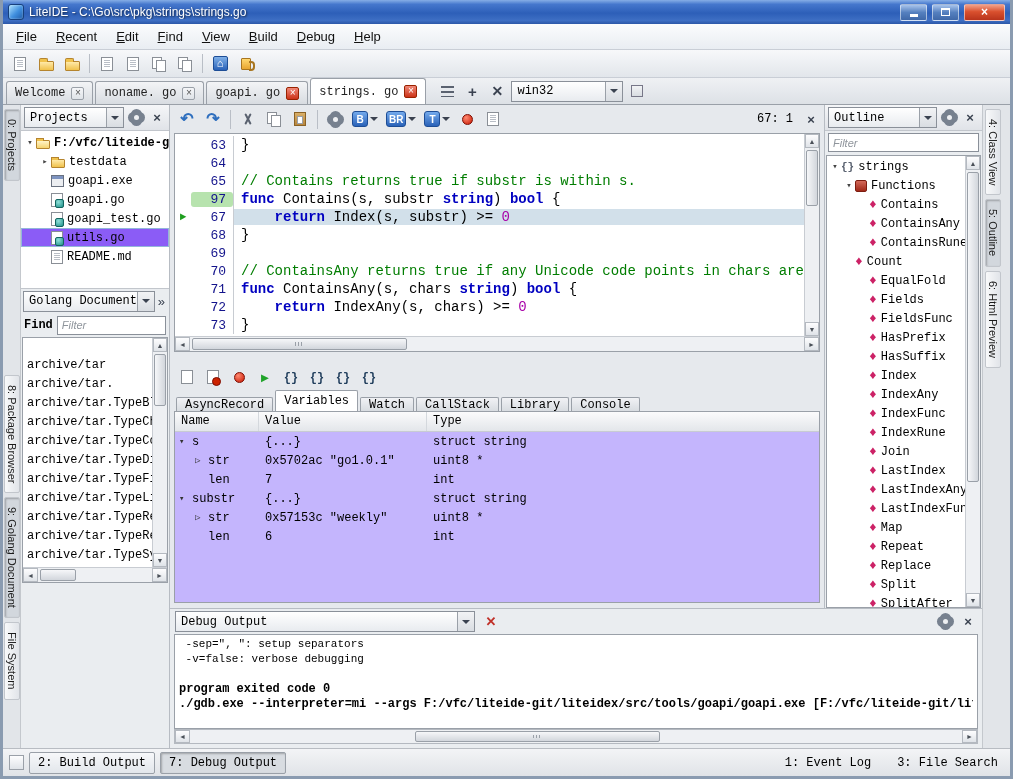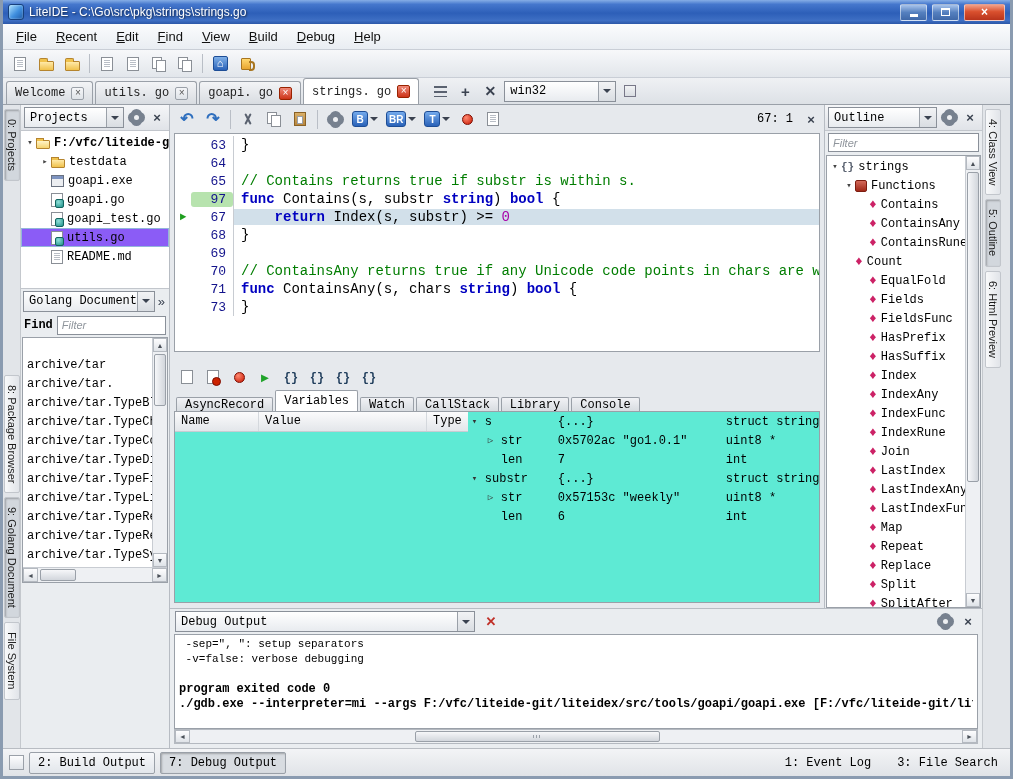--- a/index.html
+++ b/index.html
@@ -160,21 +160,21 @@
   .center { flex:1; min-width:0; display:flex; flex-direction:column; }
 
   .editor-toolbar { height:28px; flex:none; display:flex; align-items:center; gap:2px; padding:0 5px; }
   .bb { height:22px; display:flex; align-items:center; gap:2px; padding:0 3px; border-radius:2px; }
   .bicon { min-width:16px; height:16px; padding:0 2px; border-radius:3px; background:linear-gradient(#74aaec,#2a62b8);
     border:1px solid #1d4d96; color:#fff; font-size:10px; font-weight:bold; display:flex; align-items:center; justify-content:center; }
   .cursor-pos { font-family:"Liberation Mono", monospace; font-size:12px; margin:0 8px 0 4px; }
   .mini-close { width:16px; height:16px; text-align:center; font-size:13px; font-weight:bold; color:#3a4250; line-height:15px; }
 
   .editor-wrap { height:219px; flex:none; margin:0 4px; border:1px solid #9aa0a8; background:#fff;
-    display:flex; flex-direction:row; overflow:hidden; }
+    display:flex; flex-direction:column; overflow:hidden; }
   .editor-row { flex:1; min-height:0; display:flex; }
   .code-area { flex:1; min-width:0; overflow:hidden; padding-top:2px; }
   .code-row { height:18px; display:flex; align-items:center; font-family:"Liberation Mono", monospace; font-size:14px; white-space:pre; }
   .line-mark { width:16px; flex:none; text-align:center; color:#1e9e1e; font-size:11px; }
   .line-num { width:42px; flex:none; text-align:right; padding-right:7px; color:#14148c; font-size:13px; }
   .line-num.marked { background:#b7e3ae; border-radius:3px; }
   .gutter-sep { width:1px; align-self:stretch; background:#c8ccd2; flex:none; }
   .code-text { flex:1; min-width:0; overflow:hidden; padding-left:7px; }
   .code-row.current .code-text { background:#d2e0ea; }
   .tok-p { color:#000; } .tok-k { color:#0000c0; font-weight:bold; } .tok-c { color:#007d00; } .tok-n { color:#a800a8; }
@@ -188,22 +188,22 @@
     { content:"{}"; font-family:"Liberation Mono", monospace; font-weight:bold; font-size:12px; color:#23405e; }
   .dic-debug-record { position:relative; }
   .dic-debug-record::after { content:""; position:absolute; right:-3px; bottom:-3px; width:7px; height:7px; border-radius:50%; background:#cc2200; border:1px solid #7d0c00; }
 
   .dtabs { height:21px; flex:none; display:flex; align-items:flex-end; padding:0 6px; }
   .dtab { height:14px; display:flex; align-items:center; padding:0 8px; margin-right:2px;
     border:1px solid #9aa0a8; border-bottom:none; border-radius:2px 2px 0 0;
     background:linear-gradient(#f1f2f5,#d8dce1); font-family:"Liberation Mono", monospace; font-size:12px; }
   .dtab.active { background:#fff; height:21px; }
 
-  .vars-box { flex:1; min-height:0; margin:0 4px 5px 4px; border:1px solid #9aa0a8; background:#5eead4;
-    display:flex; flex-direction:row; overflow:hidden; }
+  .vars-box { flex:1; min-height:0; margin:0 4px 5px 4px; border:1px solid #9aa0a8; background:#c4b5fd;
+    display:flex; flex-direction:column; overflow:hidden; }
   .vars-header { height:20px; flex:none; display:flex; background:linear-gradient(#fbfbfc,#e3e6ea);
     border-bottom:1px solid #c8ccd2; font-family:"Liberation Mono", monospace; font-size:12px; }
   .vcol { padding:2px 6px; border-right:1px solid #d4d8dd; white-space:nowrap; overflow:hidden; }
   .vcol:nth-child(1) { width:84px; } .vcol:nth-child(2) { width:168px; } .vcol:nth-child(3) { flex:1; border-right:none; }
   .vrow { height:19px; flex:none; display:flex; align-items:center; font-family:"Liberation Mono", monospace; font-size:12px; }
   .vcell { white-space:nowrap; overflow:hidden; }
   .vcell.name { width:84px; display:flex; align-items:center; }
   .vcell.value { width:168px; padding-left:6px; } .vcell.type { flex:1; padding-left:6px; }
   .vexp { width:13px; flex:none; font-size:9px; color:#333; }
 
@@ -297,21 +297,21 @@
       </button>
     </div>
 
   <div class="tabbar">
     <div class="tabs">
         <div class="tab">
           <span class="tab-label">Welcome</span>
           <span class="tab-close">×</span>
         </div>
         <div class="tab">
-          <span class="tab-label">utils. go</span>
+          <span class="tab-label">noname. go</span>
           <span class="tab-close">×</span>
         </div>
         <div class="tab">
           <span class="tab-label">goapi. go</span>
           <span class="tab-close red">×</span>
         </div>
         <div class="tab active">
           <span class="tab-label">strings. go</span>
           <span class="tab-close red">×</span>
         </div>
@@ -501,20 +501,21 @@
               <div class="code-area">
                   <div class="code-row"><span class="line-mark"></span><span class="line-num">63</span><span class="gutter-sep"></span><span class="code-text"><span class="tok-p">}</span></span></div>
                   <div class="code-row"><span class="line-mark"></span><span class="line-num">64</span><span class="gutter-sep"></span><span class="code-text"></span></div>
                   <div class="code-row"><span class="line-mark"></span><span class="line-num">65</span><span class="gutter-sep"></span><span class="code-text"><span class="tok-c">// Contains returns true if substr is within s.</span></span></div>
                   <div class="code-row"><span class="line-mark"></span><span class="line-num marked">97</span><span class="gutter-sep"></span><span class="code-text"><span class="tok-k">func</span><span class="tok-p"> Contains(s, substr </span><span class="tok-k">string</span><span class="tok-p">) </span><span class="tok-k">bool</span><span class="tok-p"> {</span></span></div>
                   <div class="code-row current"><span class="line-mark">►</span><span class="line-num">67</span><span class="gutter-sep"></span><span class="code-text"><span class="tok-p">    </span><span class="tok-k">return</span><span class="tok-p"> Index(s, substr) &gt;= </span><span class="tok-n">0</span></span></div>
                   <div class="code-row"><span class="line-mark"></span><span class="line-num">68</span><span class="gutter-sep"></span><span class="code-text"><span class="tok-p">}</span></span></div>
                   <div class="code-row"><span class="line-mark"></span><span class="line-num">69</span><span class="gutter-sep"></span><span class="code-text"></span></div>
                   <div class="code-row"><span class="line-mark"></span><span class="line-num">70</span><span class="gutter-sep"></span><span class="code-text"><span class="tok-c">// ContainsAny returns true if any Unicode code points in chars are within s.</span></span></div>
                   <div class="code-row"><span class="line-mark"></span><span class="line-num">71</span><span class="gutter-sep"></span><span class="code-text"><span class="tok-k">func</span><span class="tok-p"> ContainsAny(s, chars </span><span class="tok-k">string</span><span class="tok-p">) </span><span class="tok-k">bool</span><span class="tok-p"> {</span></span></div>
+                  <div class="code-row"><span class="line-mark"></span><span class="line-num">72</span><span class="gutter-sep"></span><span class="code-text"><span class="tok-p">    </span><span class="tok-k">return</span><span class="tok-p"> IndexAny(s, chars) &gt;= </span><span class="tok-n">0</span></span></div>
                   <div class="code-row"><span class="line-mark"></span><span class="line-num">73</span><span class="gutter-sep"></span><span class="code-text"><span class="tok-p">}</span></span></div>
                 </div>
               <div class="vscroll">
                 <div class="sb-btn">▲</div>
                 <div class="sb-track">
                     <div class="sb-thumb" style="top:2px;height:56px;"></div>
                   </div>
                 <div class="sb-btn">▼</div>
               </div>
             </div>

